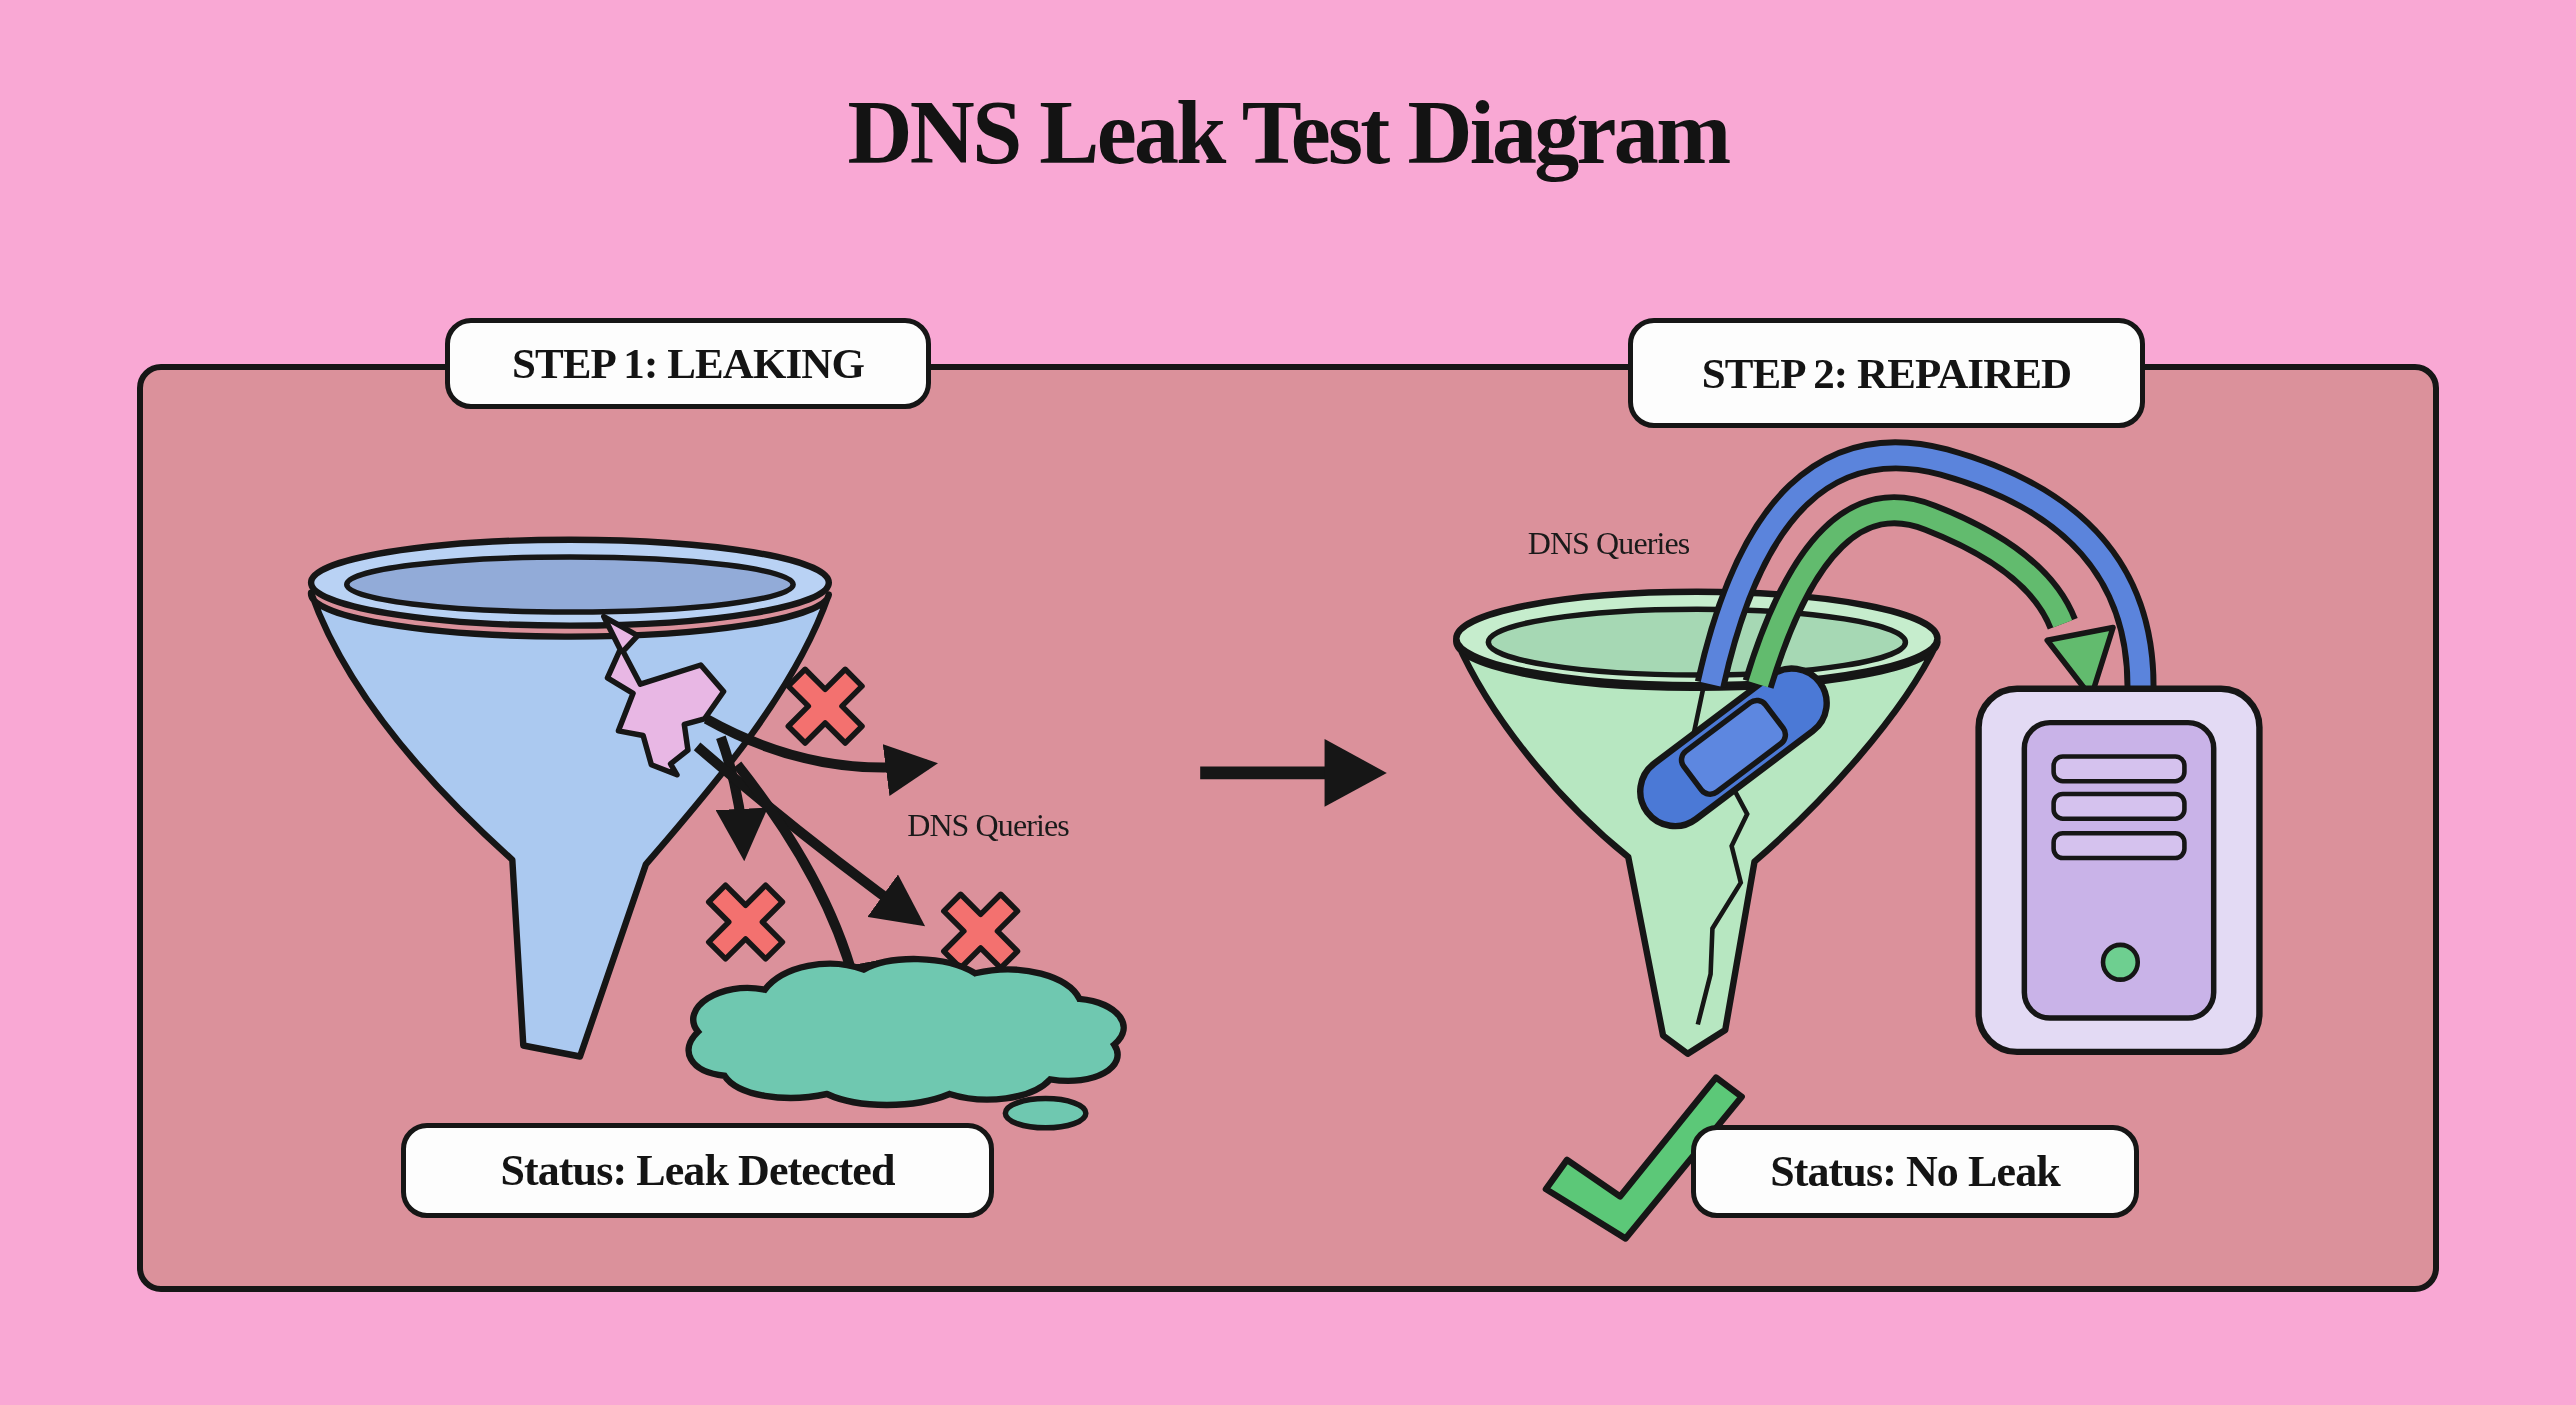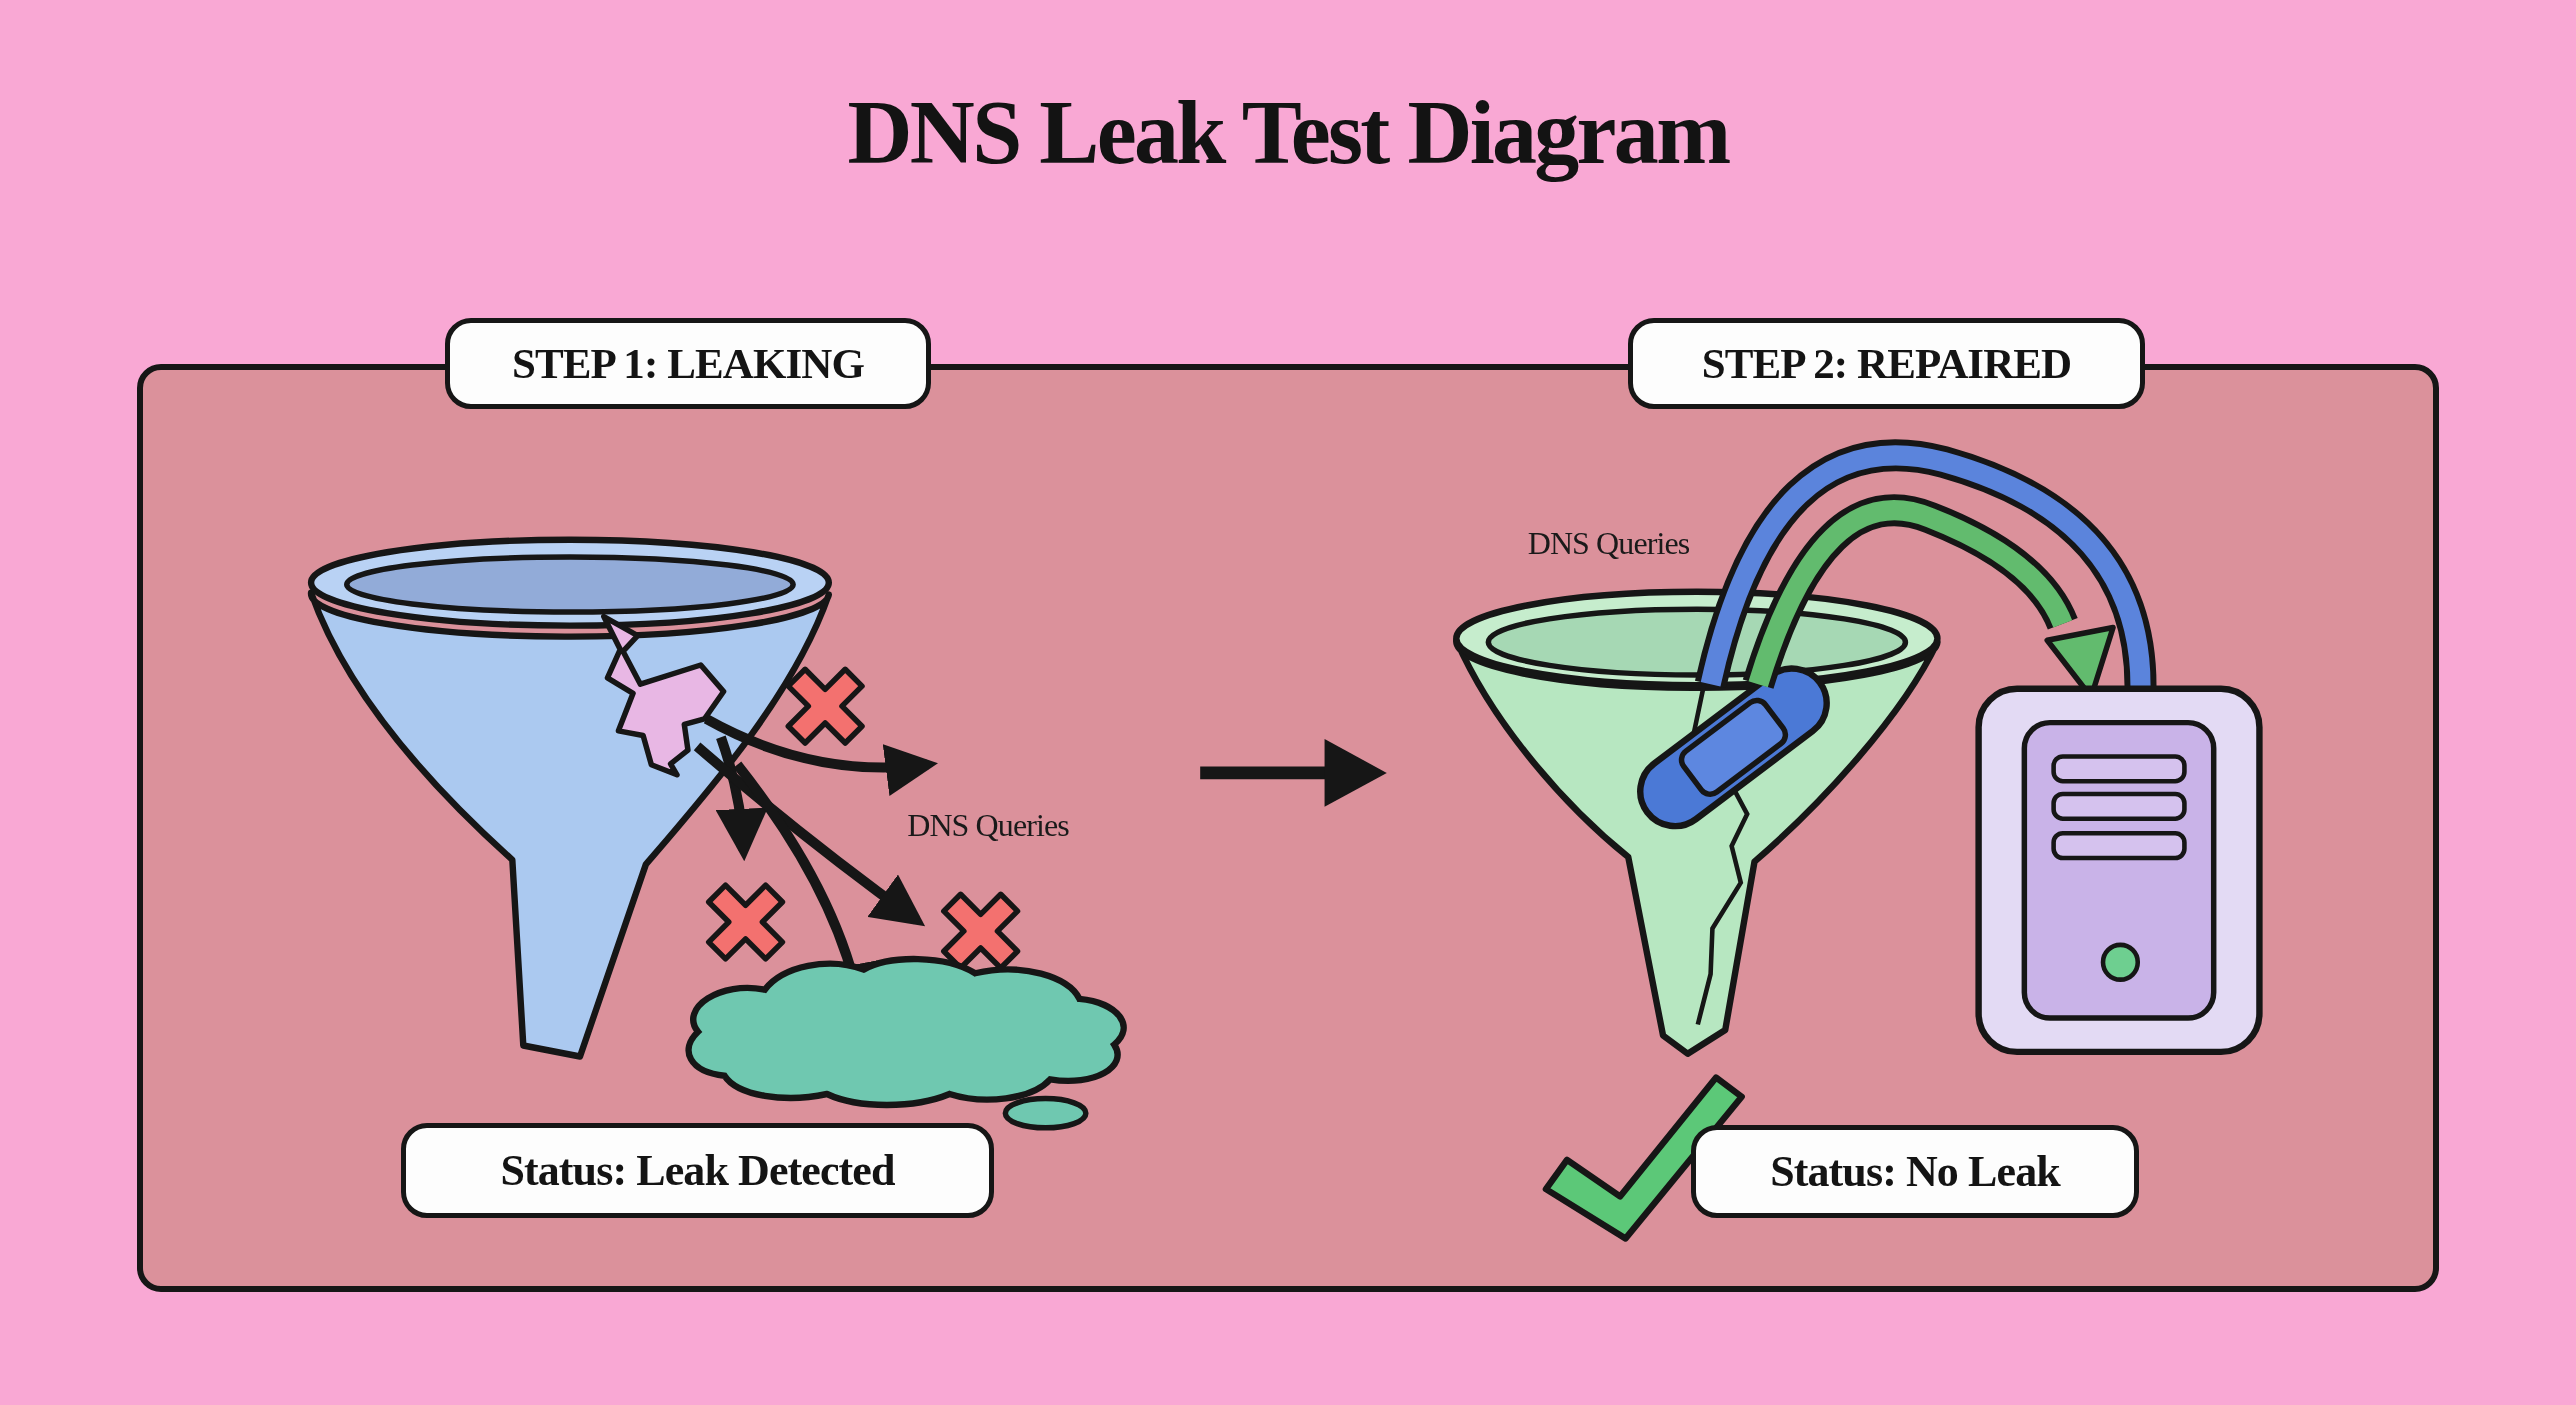--- a/index.html
+++ b/index.html
@@ -111,21 +111,21 @@
       <circle cx="2318" cy="1052" r="19" fill="#6ecf90" stroke="#161616" stroke-width="5"></circle>
     </g>
 
     <polygon points="1690,1300 1777,1354 1904,1199 1876,1178 1771,1308 1713,1268" fill="#5cc878" stroke="#161616" stroke-width="7" stroke-linejoin="round"></polygon>
   </svg>
 
   <div class="label-box step-box" style="left:445px;top:318px;width:486px;height:91px;">
     <span>STEP 1: LEAKING</span>
   </div>
 
-  <div class="label-box step-box" style="left:1628px;top:318px;width:517px;height:91px;">
+  <div class="label-box step-box" style="left:1628px;top:318px;width:517px;height:110px;">
     <span>STEP 2: REPAIRED</span>
   </div>
 
   <div class="flow-label" style="left:846px;top:792px;width:284px;height:66px;">DNS Queries</div>
 
   <div class="flow-label" style="left:1462px;top:510px;width:293px;height:66px;">DNS Queries</div>
 
   <div class="label-box status-box" style="left:1691px;top:1125px;width:448px;height:93px;">
     <span>Status: No Leak</span>
   </div>

